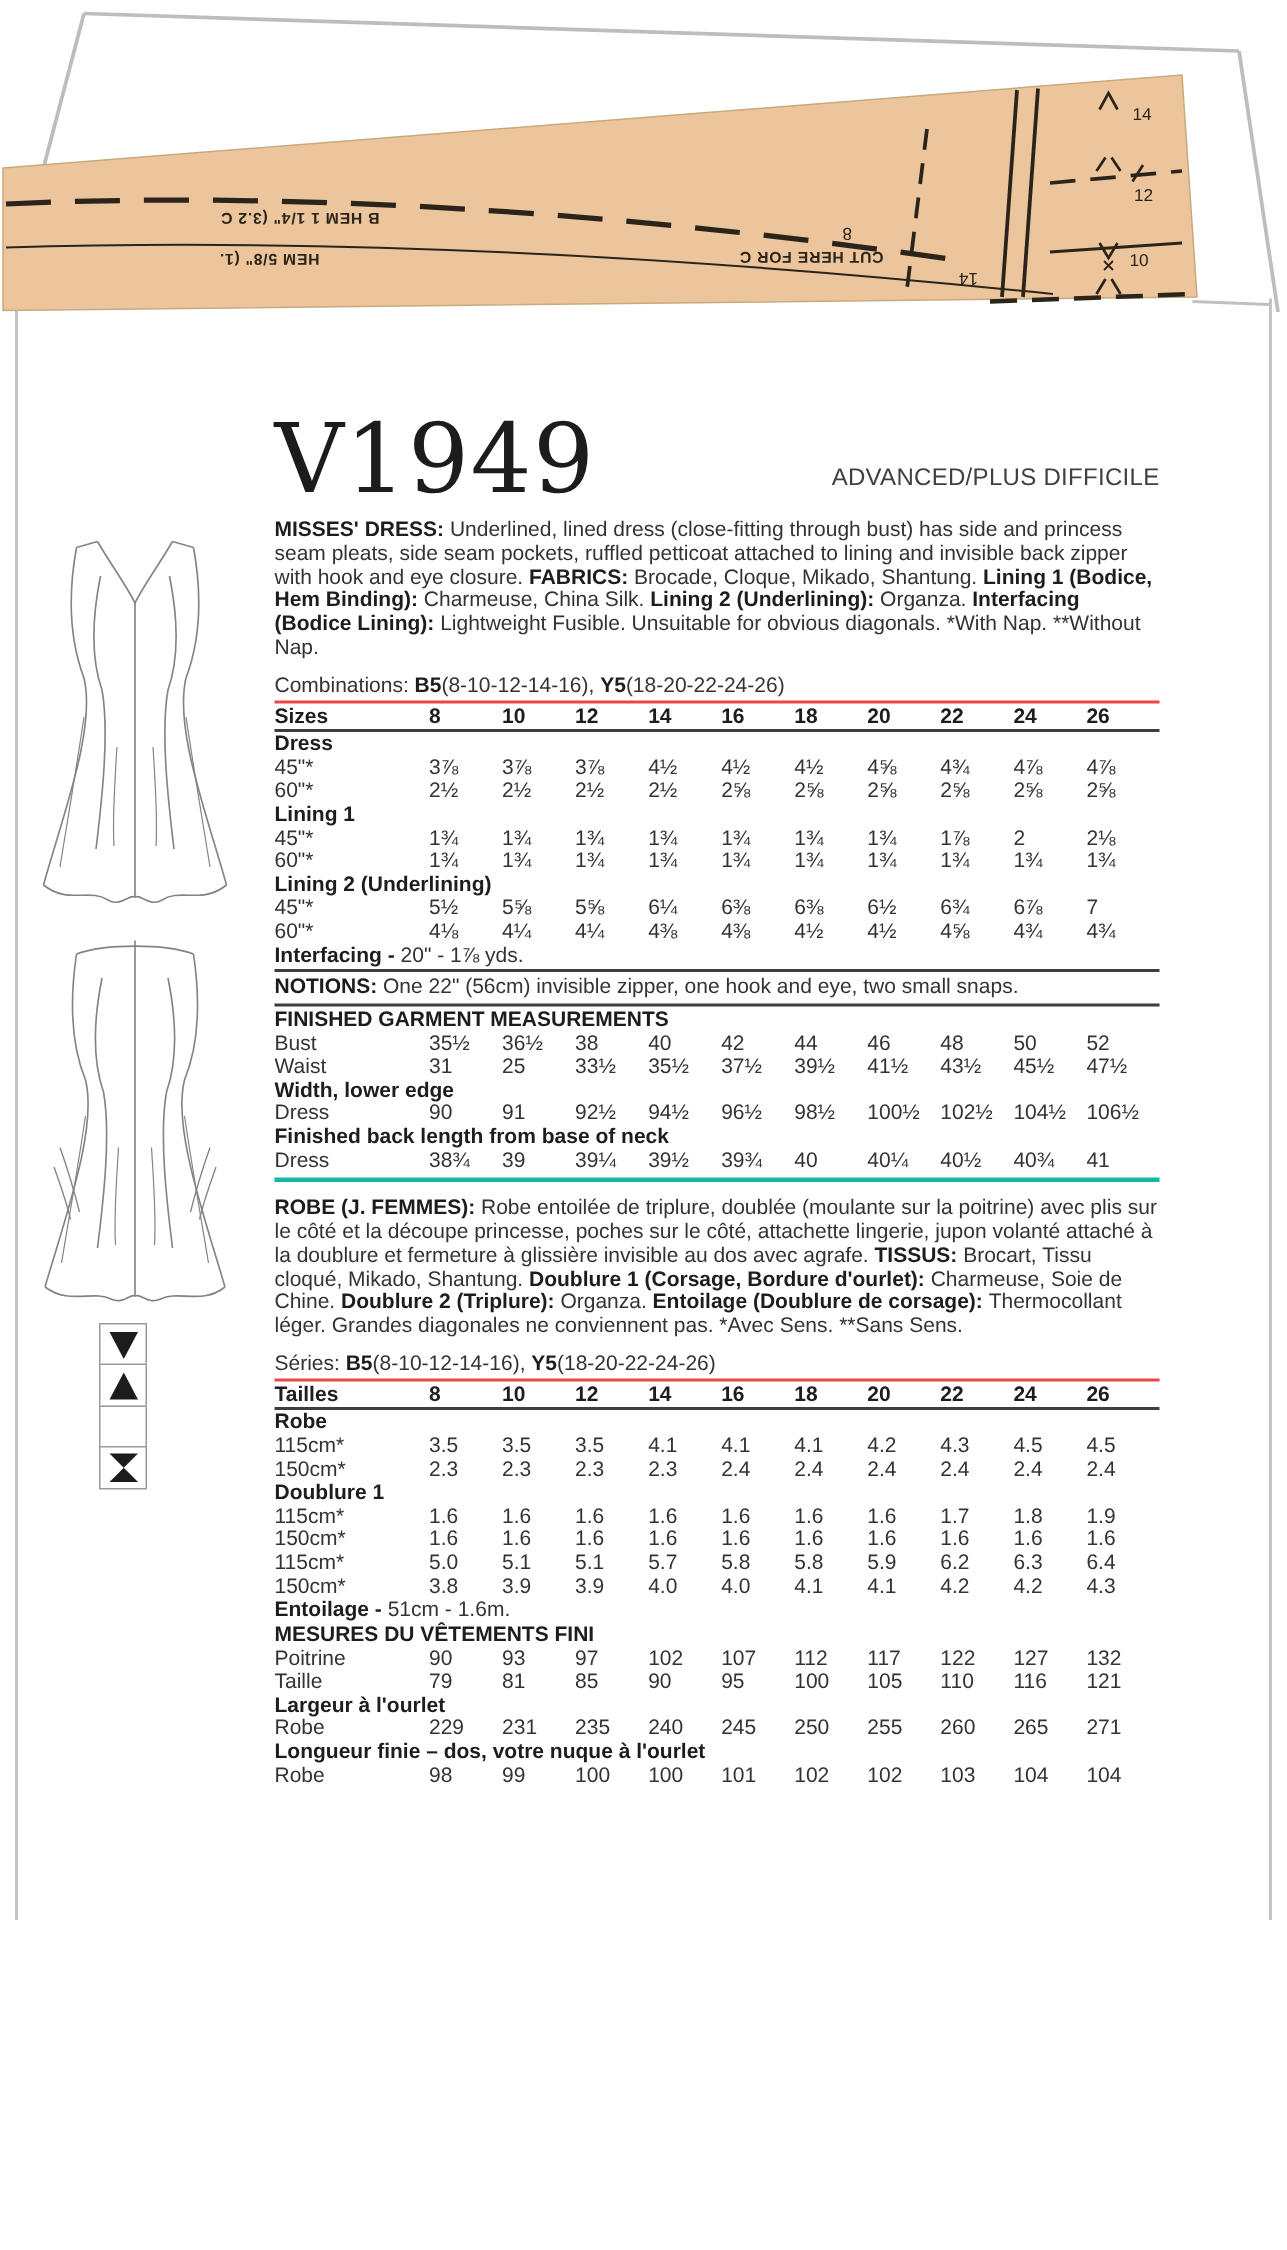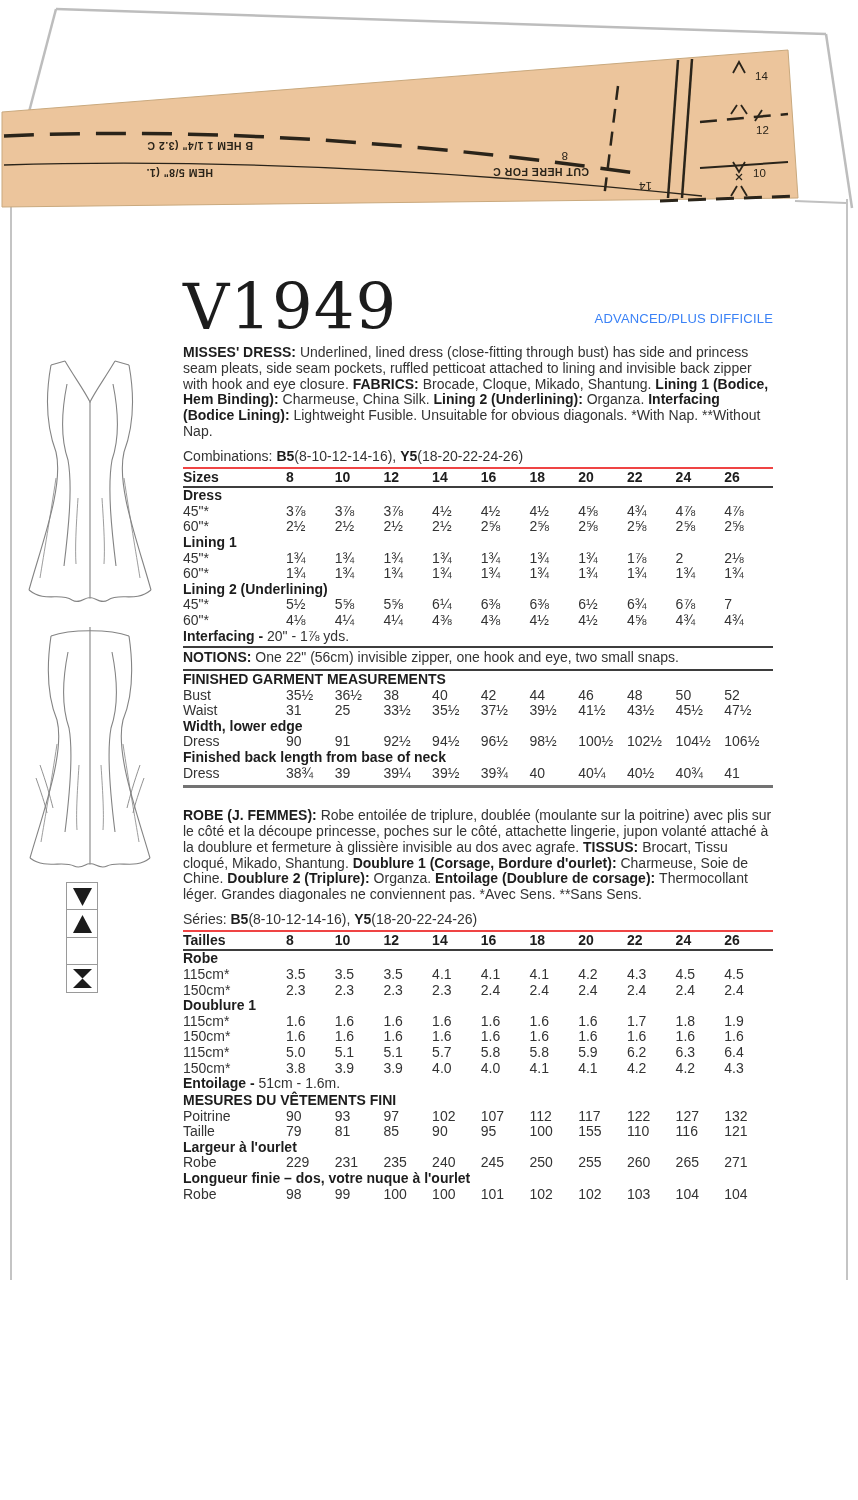--- a/index.html
+++ b/index.html
@@ -11,32 +11,32 @@
   .dress{position:absolute;}
   .dress-front{left:20px;top:348px;}
   .dress-back{left:20px;top:610px;}
   .pmarks{position:absolute;left:66px;top:883px;width:33px;}
   .pmark{width:32px;height:29px;border:1.5px solid #9a9a9a;background:#fff;box-sizing:border-box;
         display:flex;align-items:center;justify-content:center;margin-top:-1.5px;}
   .content{position:absolute;left:183px;top:276px;width:590px;font-size:14px;line-height:15.8px;}
   b{font-weight:700;color:#1d1d1d;}
   .titlerow{display:flex;justify-content:space-between;align-items:flex-end;height:56px;}
   .vtitle{font-family:"DejaVu Serif",serif;font-size:64px;line-height:50px;color:#1c1c1c;letter-spacing:1px;}
-  .difficulty{font-size:13px;color:#3b82f6;padding-bottom:5px;letter-spacing:0.2px;}
+  .difficulty{font-size:16px;color:#404040;padding-bottom:5px;letter-spacing:0.2px;}
   .para{margin:13px 0 0 0;}
   .combo{margin:9px 0 0 0;}
   .ptable{width:100%;}
   .trow{display:grid;grid-template-columns:103px repeat(10,1fr);line-height:15.6px;}
   .trow.header{font-weight:700;color:#1d1d1d;border-top:2px solid #ef4444;border-bottom:2px solid #3d3d3d;
         padding:1px 0;margin-top:2px;}
   .tsection{grid-column:1/-1;font-weight:700;color:#1d1d1d;}
   .trich{grid-column:1/-1;}
   .notionsline{border-top:2px solid #3d3d3d;border-bottom:2px solid #3d3d3d;padding:2px 0 3px 0;margin-top:2px;}
   .secheader{font-weight:700;color:#1d1d1d;line-height:15.8px;margin-top:1px;}
-  .fr-desc{border-top:3px solid #737373;padding-top:20px;margin-top:4px;}
+  .fr-desc{border-top:3px solid #14b8a6;padding-top:9px;margin-top:4px;}
 </style>
 </head>
 <body>
 
 <div class="page">
 
   <div class="envelope"></div>
 
   <svg class="topsvg" width="858" height="218" viewBox="0 0 858 218">
     <line x1="56" y1="9" x2="826" y2="34" stroke="#bdbdbd" stroke-width="2.5"></line>
@@ -427,21 +427,21 @@
           <span class="tval">132</span>
         </div>
         <div class="trow">
           <span class="tlabel">Taille</span>
           <span class="tval">79</span>
           <span class="tval">81</span>
           <span class="tval">85</span>
           <span class="tval">90</span>
           <span class="tval">95</span>
           <span class="tval">100</span>
-          <span class="tval">155</span>
+          <span class="tval">105</span>
           <span class="tval">110</span>
           <span class="tval">116</span>
           <span class="tval">121</span>
         </div>
         <div class="trow">
           <span class="tsection">Largeur à l'ourlet</span>
         </div>
         <div class="trow">
           <span class="tlabel">Robe</span>
           <span class="tval">229</span>

